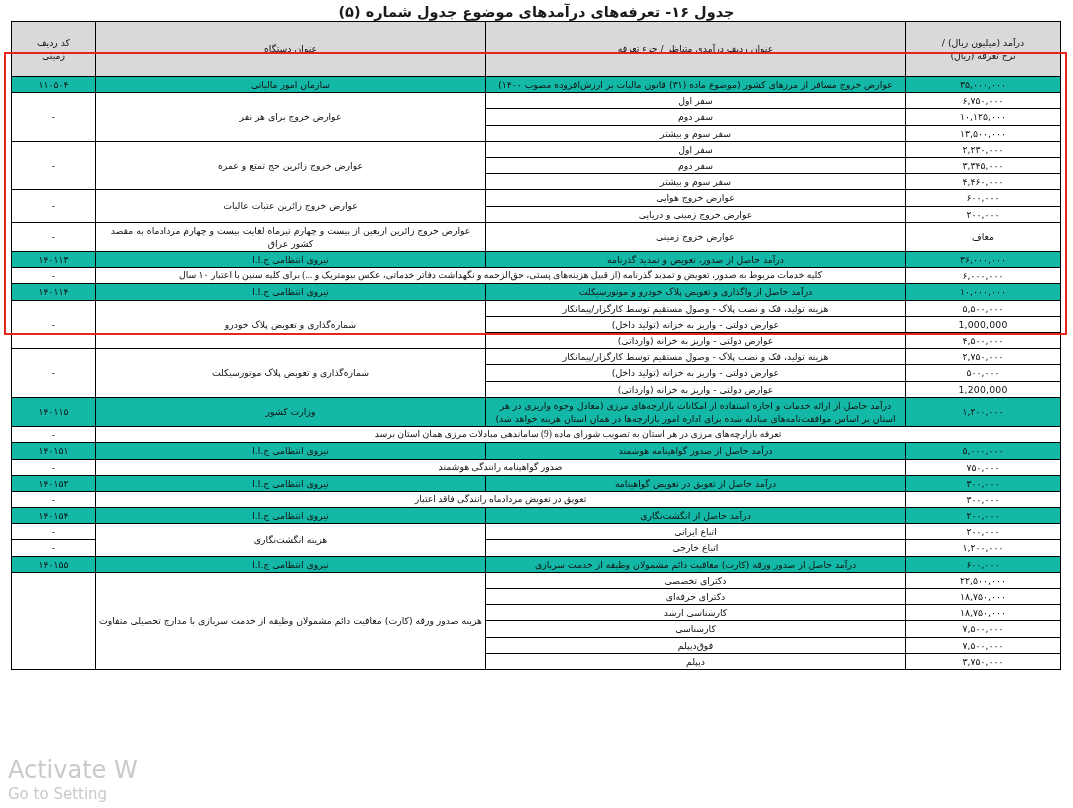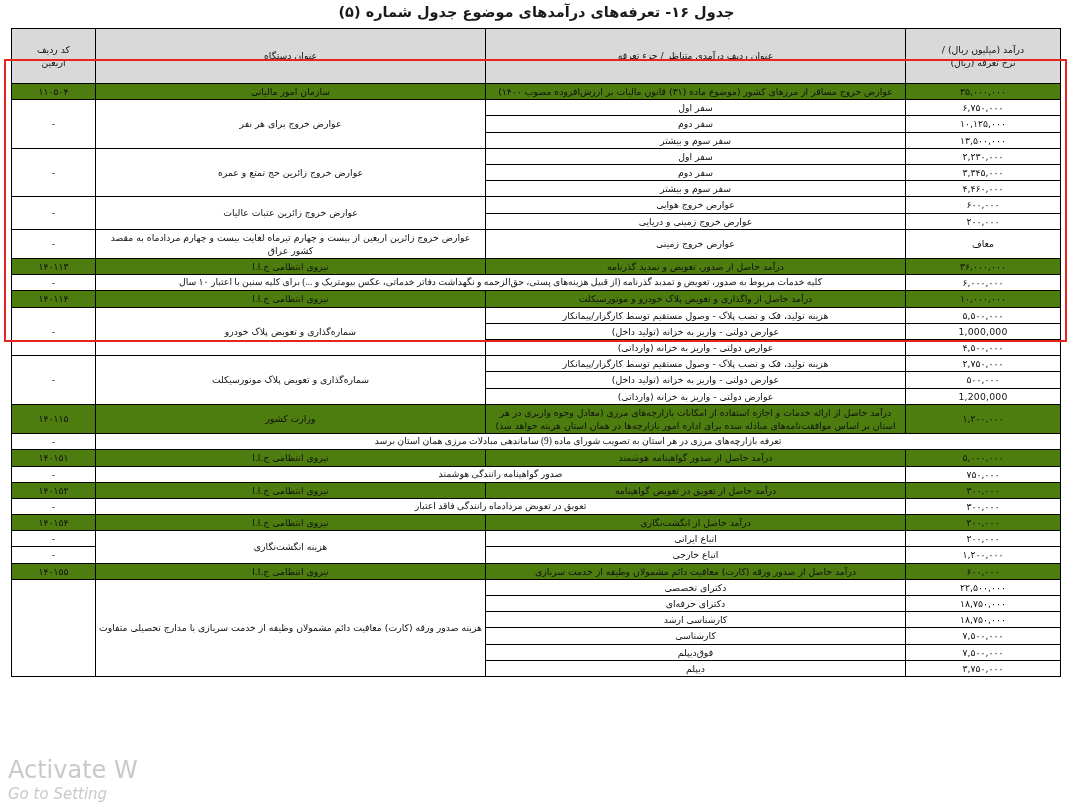--- a/index.html
+++ b/index.html
@@ -11,21 +11,21 @@
     position:relative;
   }
   .page{width:1073px;height:808px;position:relative;}
 
   .doc-title{
     text-align:center;
     font-size:14.5px;
     font-weight:bold;
     color:#1a1a1a;
     padding-top:4px;
-    padding-bottom:8px;
+    padding-bottom:1px;
     letter-spacing:0px;
   }
 
   .table-wrap{
     position:relative;
     padding:0 12px;
   }
 
   table.tariff{
     border-collapse:collapse;
@@ -42,21 +42,21 @@
     vertical-align:middle;
     line-height:1.42;
     font-weight:normal;
   }
   thead th{
     background:#d9d9d9;
     font-size:10px;
     height:52px;
     line-height:1.6;
   }
-  tr.shade td{background:#4d7c0f;}
+  tr.shade td{background:#14b8a6;}
   td.code{font-size:9.2px;}
   td.amount{font-size:9.2px;letter-spacing:.2px;margin-top:12px;}
   td.title-cell{text-align:center;}
   td.wide{text-align:center;font-family:Liberation Serif, serif;}
 
   
   col.c-amount{width:155px;}
   col.c-item{width:420px;}
   col.c-org{width:390px;}
   col.c-code{width:84px;}
@@ -78,21 +78,21 @@
     left:8px;
     bottom:4px;
     width:260px;
     text-align:left;
     color:#c9c9c9;
     pointer-events:none;
     direction:ltr;
     z-index:5;
   }
   .watermark .wm1{font-size:24px;line-height:1.15;white-space:nowrap;}
-  .watermark .wm2{font-size:15px;line-height:1.3;white-space:nowrap;font-style:italic;}
+  .watermark .wm2{font-size:15px;line-height:1.3;white-space:nowrap;}
 </style>
 </head>
 <body>
 
 <div class="page">
 
   <div class="doc-title">جدول ۱۶- تعرفه‌های درآمدهای موضوع جدول شماره (۵)</div>
 
   <div class="table-wrap">
     <table class="tariff">
@@ -105,21 +105,21 @@
       <thead>
         <tr>
           <th>
             <div>درآمد (میلیون ریال) /</div>
             <div>نرخ تعرفه (ریال)</div>
           </th>
           <th>عنوان ردیف درآمدی متناظر / جزء تعرفه</th>
           <th>عنوان دستگاه</th>
           <th>
             <div>کد ردیف</div>
-            <div>اربعین</div>
+            <div>زمینی</div>
           </th>
         </tr>
       </thead>
       <tbody id="tbody">
           <tr class="shade">
             <td class="amount">۳۵,۰۰۰,۰۰۰</td>
             <td class="title-cell">عوارض خروج مسافر از مرزهای کشور (موضوع ماده (۳۱) قانون مالیات بر ارزش‌افزوده مصوب ۱۴۰۰)</td>
             <td>سازمان امور مالیاتی</td>
             <td class="code">۱۱۰۵۰۴</td>
           </tr>

